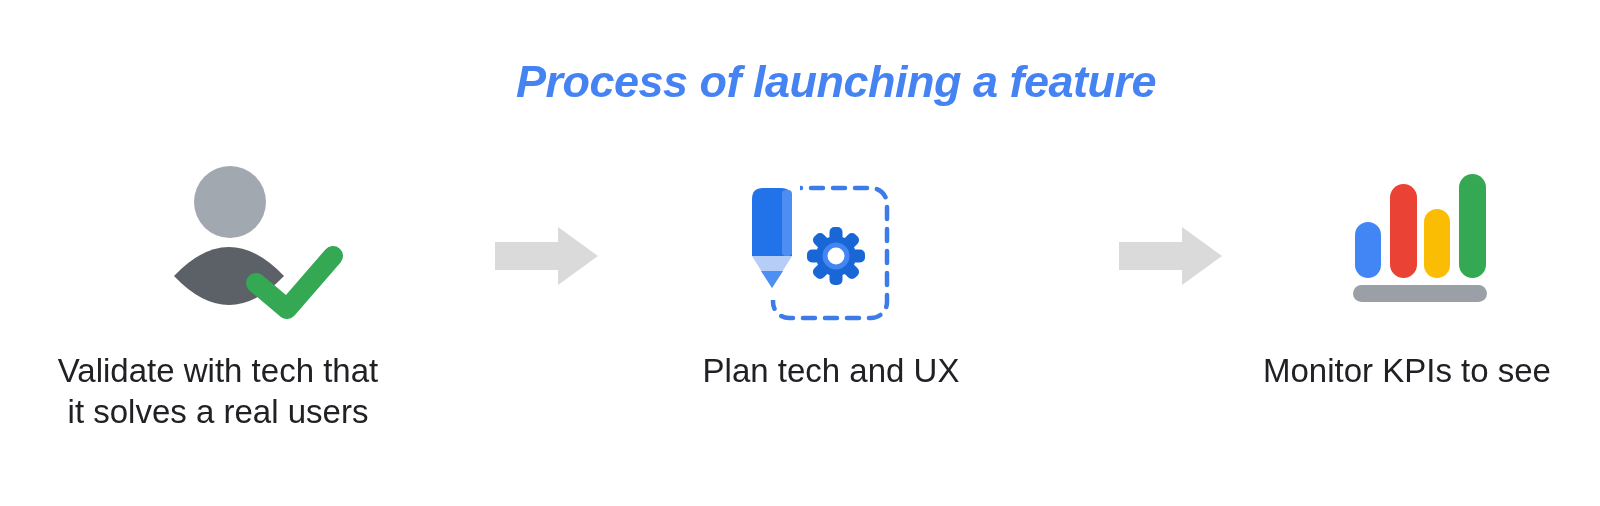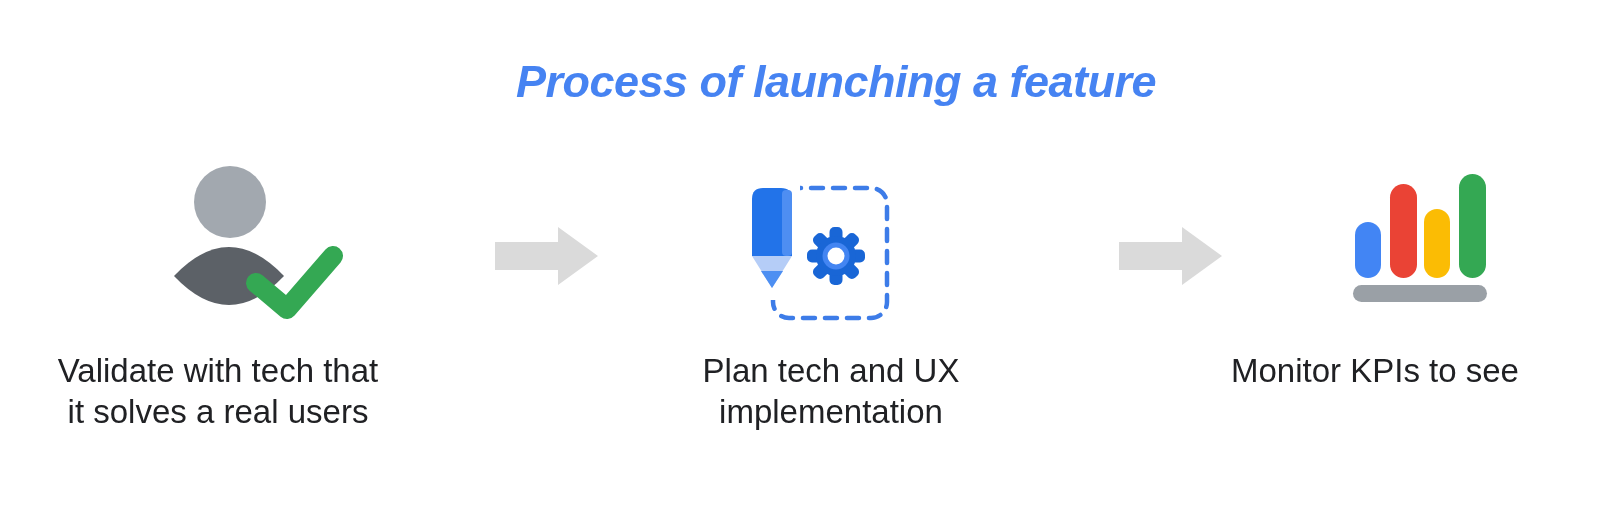--- a/index.html
+++ b/index.html
@@ -41,21 +41,21 @@
     top: 350px;
     transform: translateX(-50%);
     text-align: center;
     font-size: 33px;
     line-height: 41px;
     color: #202124;
     white-space: nowrap;
   }
   .caption-1 { left: 218px; }
   .caption-2 { left: 831px; }
-  .caption-3 { left: 1375px; }
+  .caption-3 { left: 1407px; }
   .caption span { display: block; }
 </style>
 </head>
 <body>
 
 <div class="canvas">
 
   <div class="diagram-title">Process of launching a feature</div>
 
   <svg class="step-icon icon-person-check" width="220" height="190" viewBox="0 0 220 190" aria-hidden="true">
@@ -104,20 +104,19 @@
     <rect x="13" y="125" width="134" height="17" rx="8.5" fill="#9AA0A6"></rect>
   </svg>
 
   <div class="caption caption-1">
     <span>Validate with tech that</span>
     <span>it solves a real users</span>
   </div>
 
   <div class="caption caption-2">
     <span>Plan tech and UX</span>
-    <span>implementation</span>
   </div>
 
   <div class="caption caption-3">
     <span>Monitor KPIs to see</span>
   </div>
 
 </div>
 
 </body></html>

